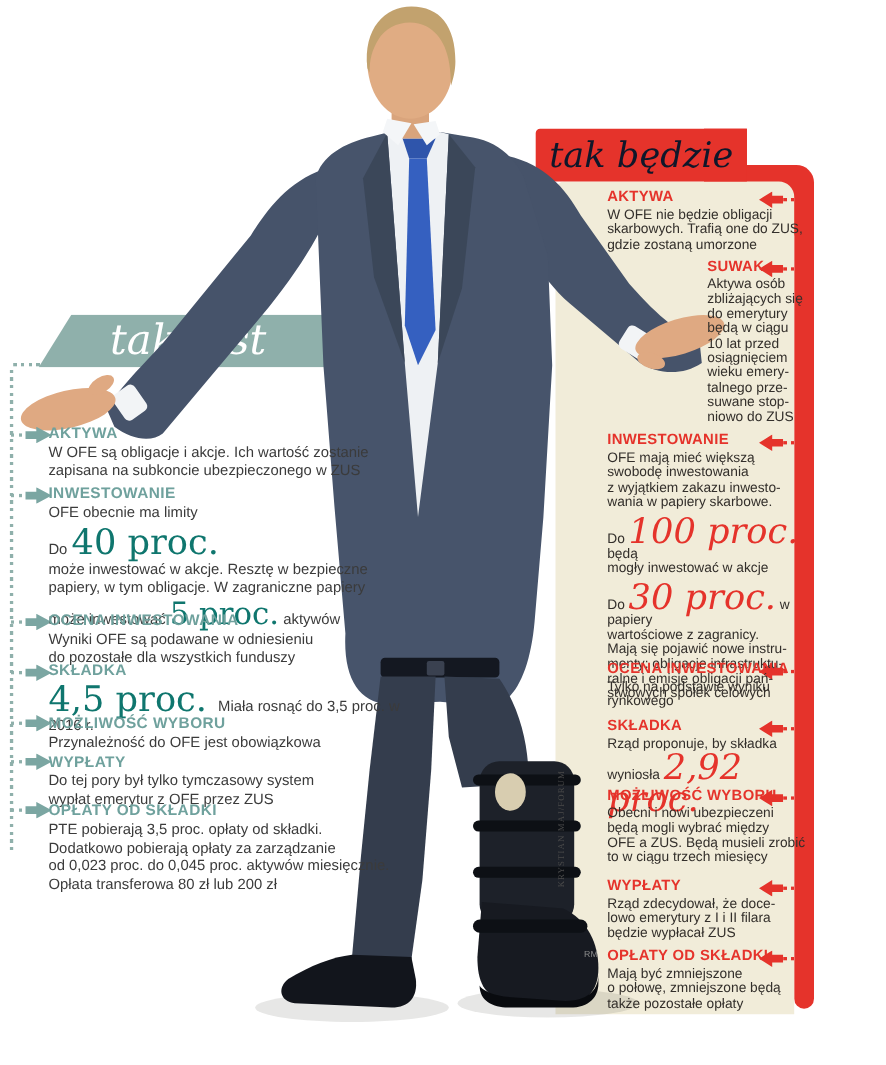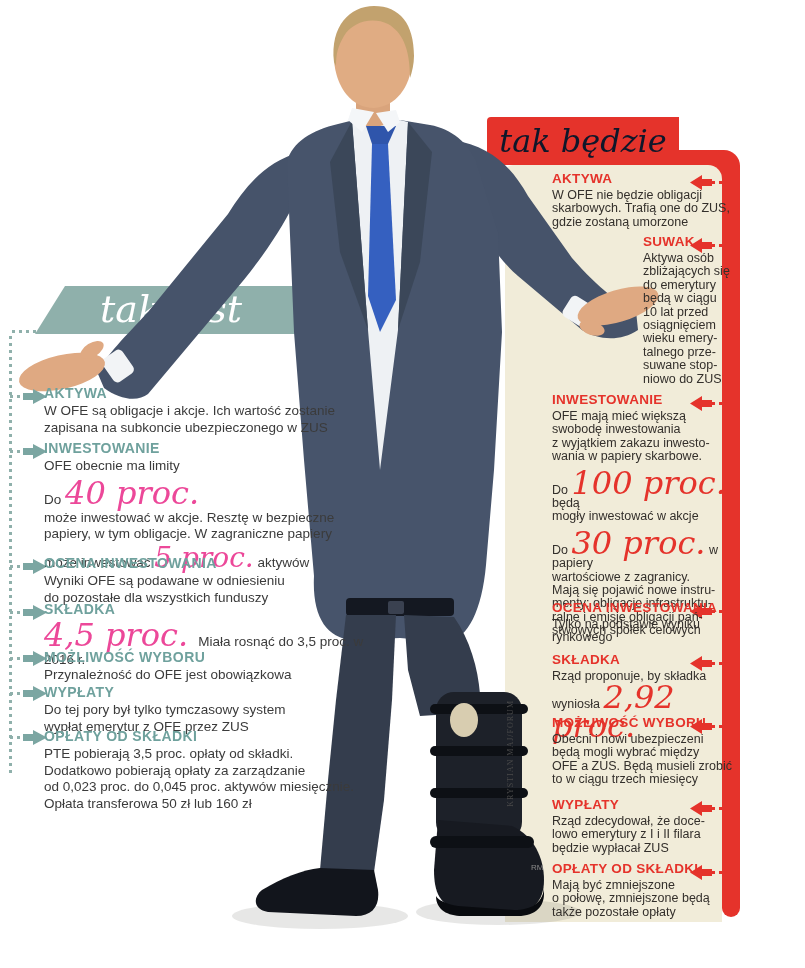--- a/index.html
+++ b/index.html
@@ -28,21 +28,21 @@
   .dotsh{display:inline-block;height:3px;width:13px;vertical-align:middle;
     background:repeating-linear-gradient(90deg,#8fb0ab 0 3px,transparent 3px 7px);}
   .dotsh.red{background:repeating-linear-gradient(90deg,#e5332b 0 3px,transparent 3px 7px);}
   .larrow{position:absolute;left:10px;z-index:3;white-space:nowrap;}
   .rarrow{position:absolute;left:690px;z-index:3;white-space:nowrap;}
   .larrow svg,.rarrow svg{vertical-align:middle;}
   
   .lsec{position:absolute;left:44px;width:330px;z-index:3;}
   .lh{color:#6fa19d;font-weight:bold;font-size:14px;line-height:15px;letter-spacing:.4px;}
   .lb{color:#3b3b3b;font-size:13.5px;line-height:16.5px;white-space:pre-line;margin-top:2px;}
-  .bigteal{font-family:"DejaVu Serif",serif;font-style:italic;color:#ec4899;}
+  .bigteal{font-family:"DejaVu Serif",serif;color:#0f766e;}
   .sz32{font-size:32px;line-height:34px;} .sz28{font-size:28px;line-height:30px;}
   .bigline{margin-top:1px;color:#3b3b3b;font-size:13.5px;}
   .note{font-size:13.5px;color:#3b3b3b;margin-left:10px;}
   
   .rsec{position:absolute;left:552px;width:180px;z-index:3;}
   .rh{color:#e5332b;font-weight:bold;font-size:13.5px;line-height:14px;letter-spacing:.3px;}
   .rb{color:#332f2b;font-size:12.5px;line-height:13.4px;white-space:pre-line;margin-top:3px;}
   .bigred{font-family:"DejaVu Serif",serif;font-style:italic;color:#e5332b;
     font-size:32px;line-height:28px;}
   
@@ -165,21 +165,21 @@
 <div class="lsec" style="top:685px">
   <div class="lh">WYPŁATY</div>
   <div class="lb">Do tej pory był tylko tymczasowy system
 wypłat emerytur z OFE przez ZUS</div>
 </div>
 <div class="lsec" style="top:729px">
   <div class="lh">OPŁATY OD SKŁADKI</div>
   <div class="lb">PTE pobierają 3,5 proc. opłaty od składki.
 Dodatkowo pobierają opłaty za zarządzanie
 od 0,023 proc. do 0,045 proc. aktywów miesięcznie.
-Opłata transferowa 50 zł lub 160 zł</div>
+Opłata transferowa 80 zł lub 200 zł</div>
 </div>
 
 <div class="rarrow" style="top:173px"><svg width="22" height="15">
       <path d="M22,4 H12 V0 L0,7.5 L12,15 V11 H22 Z" fill="#e5332b"></path>
     </svg><span class="dotsh red"></span></div>
 <div class="rarrow" style="top:236px"><svg width="22" height="15">
       <path d="M22,4 H12 V0 L0,7.5 L12,15 V11 H22 Z" fill="#e5332b"></path>
     </svg><span class="dotsh red"></span></div>
 <div class="rarrow" style="top:394px"><svg width="22" height="15">
       <path d="M22,4 H12 V0 L0,7.5 L12,15 V11 H22 Z" fill="#e5332b"></path>

